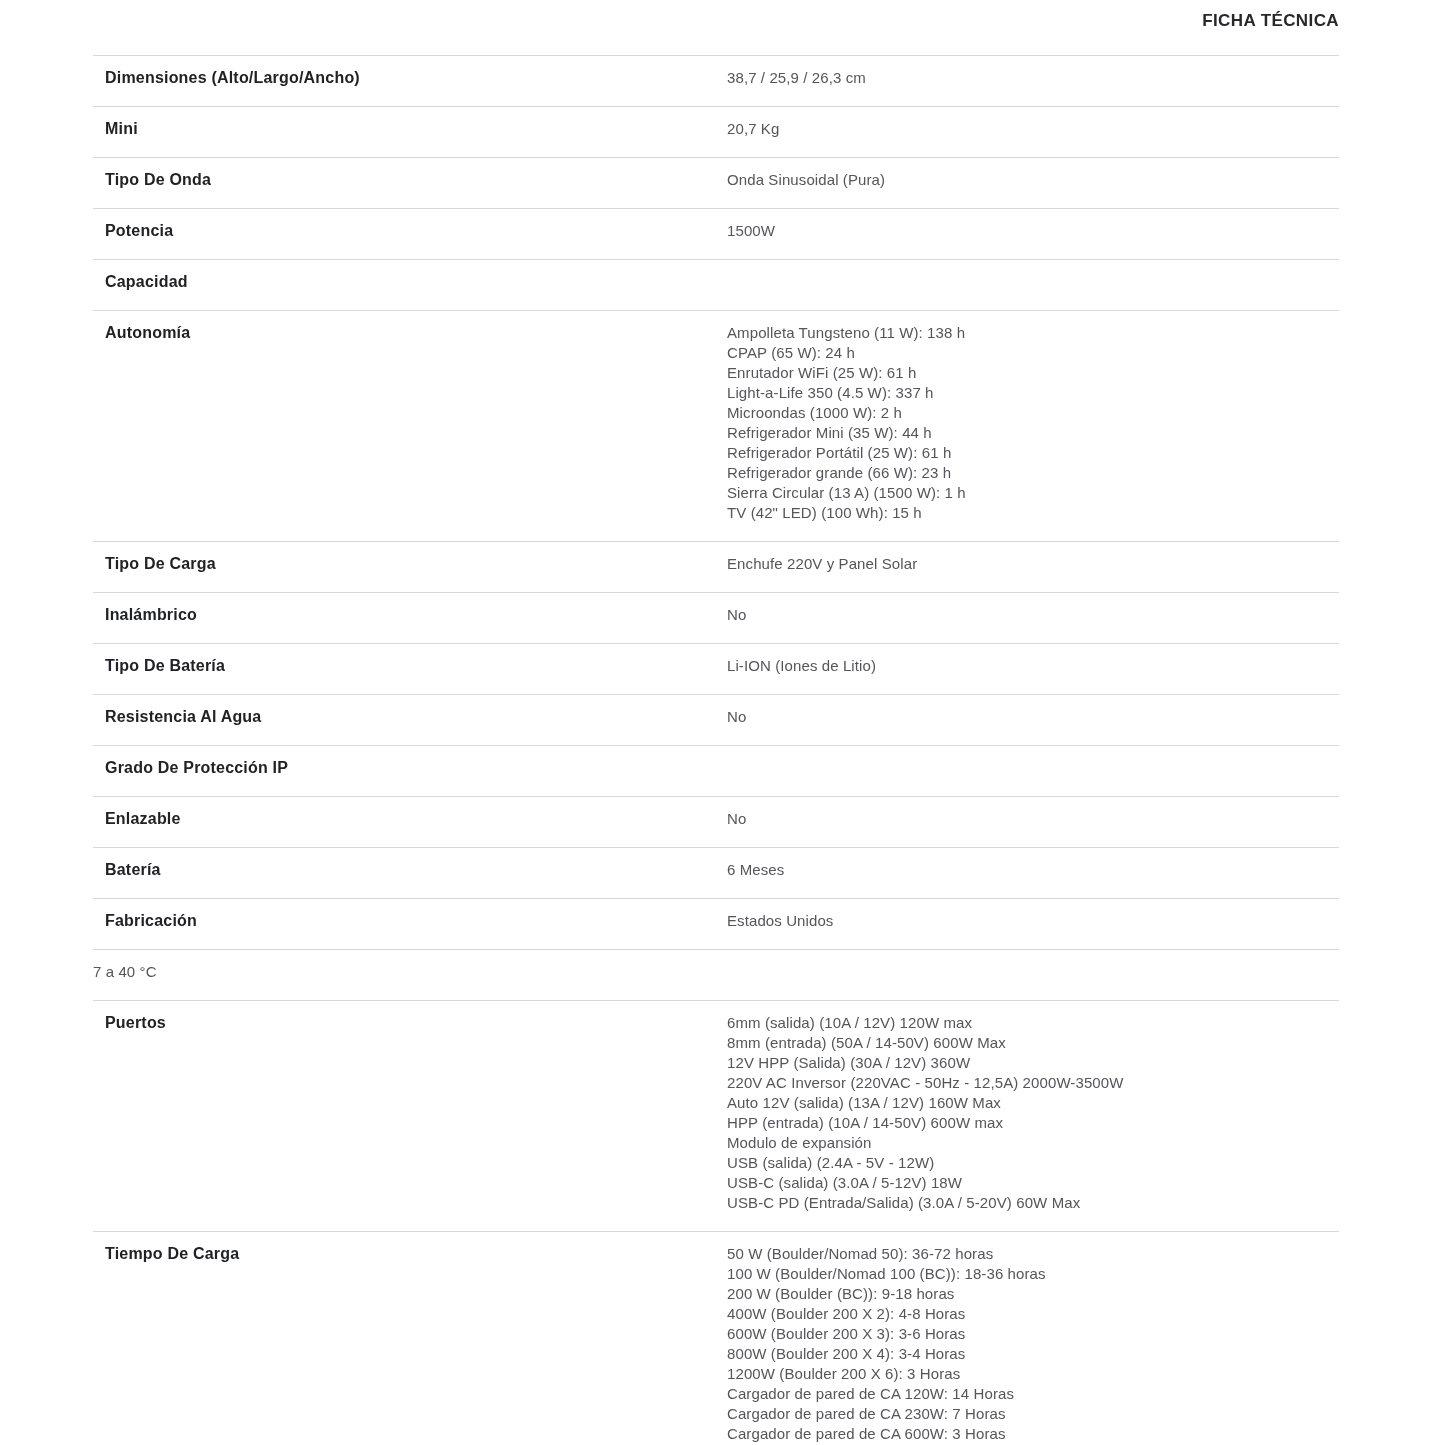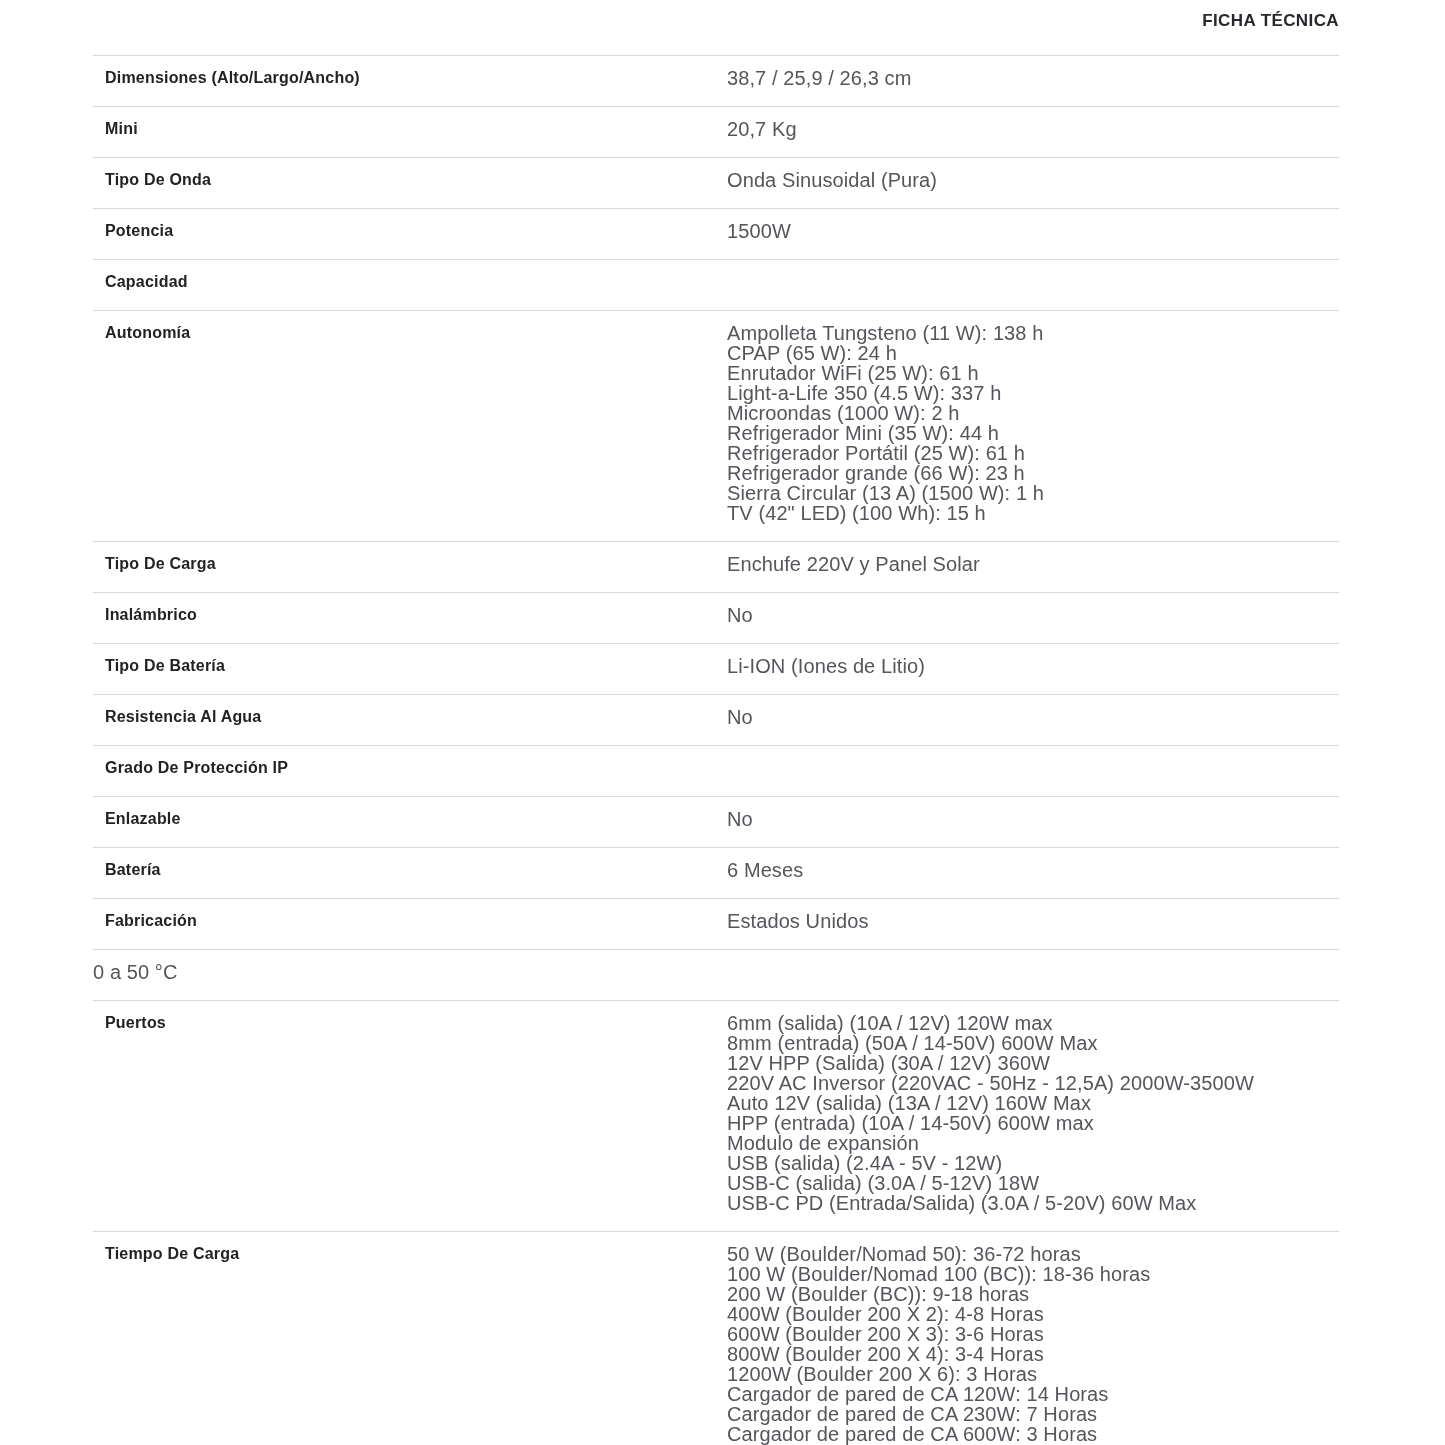--- a/index.html
+++ b/index.html
@@ -39,21 +39,21 @@
     padding-left: 12px;
     padding-right: 20px;
     font-size: 16px;
     line-height: 20px;
     font-weight: 700;
     letter-spacing: 0.2px;
     color: #202225;
   }
   .spec-value {
     flex: 1 1 auto;
-    font-size: 20px;
+    font-size: 15px;
     line-height: 20px;
     letter-spacing: 0.1px;
     color: #54565b;
     white-space: pre-line;
   }
 </style>
 </head>
 <body>
 
 <div class="sheet">
@@ -117,21 +117,21 @@
     </div>
     <div class="spec-row">
       <div class="spec-label">Batería</div>
       <div class="spec-value">6 Meses</div>
     </div>
     <div class="spec-row">
       <div class="spec-label">Fabricación</div>
       <div class="spec-value">Estados Unidos</div>
     </div>
     <div class="spec-row">
-      <div class="spec-value">0 a 50 °C</div>
+      <div class="spec-value">7 a 40 °C</div>
     </div>
     <div class="spec-row">
       <div class="spec-label">Puertos</div>
       <div class="spec-value">6mm (salida) (10A / 12V) 120W max
 8mm (entrada) (50A / 14-50V) 600W Max
 12V HPP (Salida) (30A / 12V) 360W
 220V AC Inversor (220VAC - 50Hz - 12,5A) 2000W-3500W
 Auto 12V (salida) (13A / 12V) 160W Max
 HPP (entrada) (10A / 14-50V) 600W max
 Modulo de expansión

